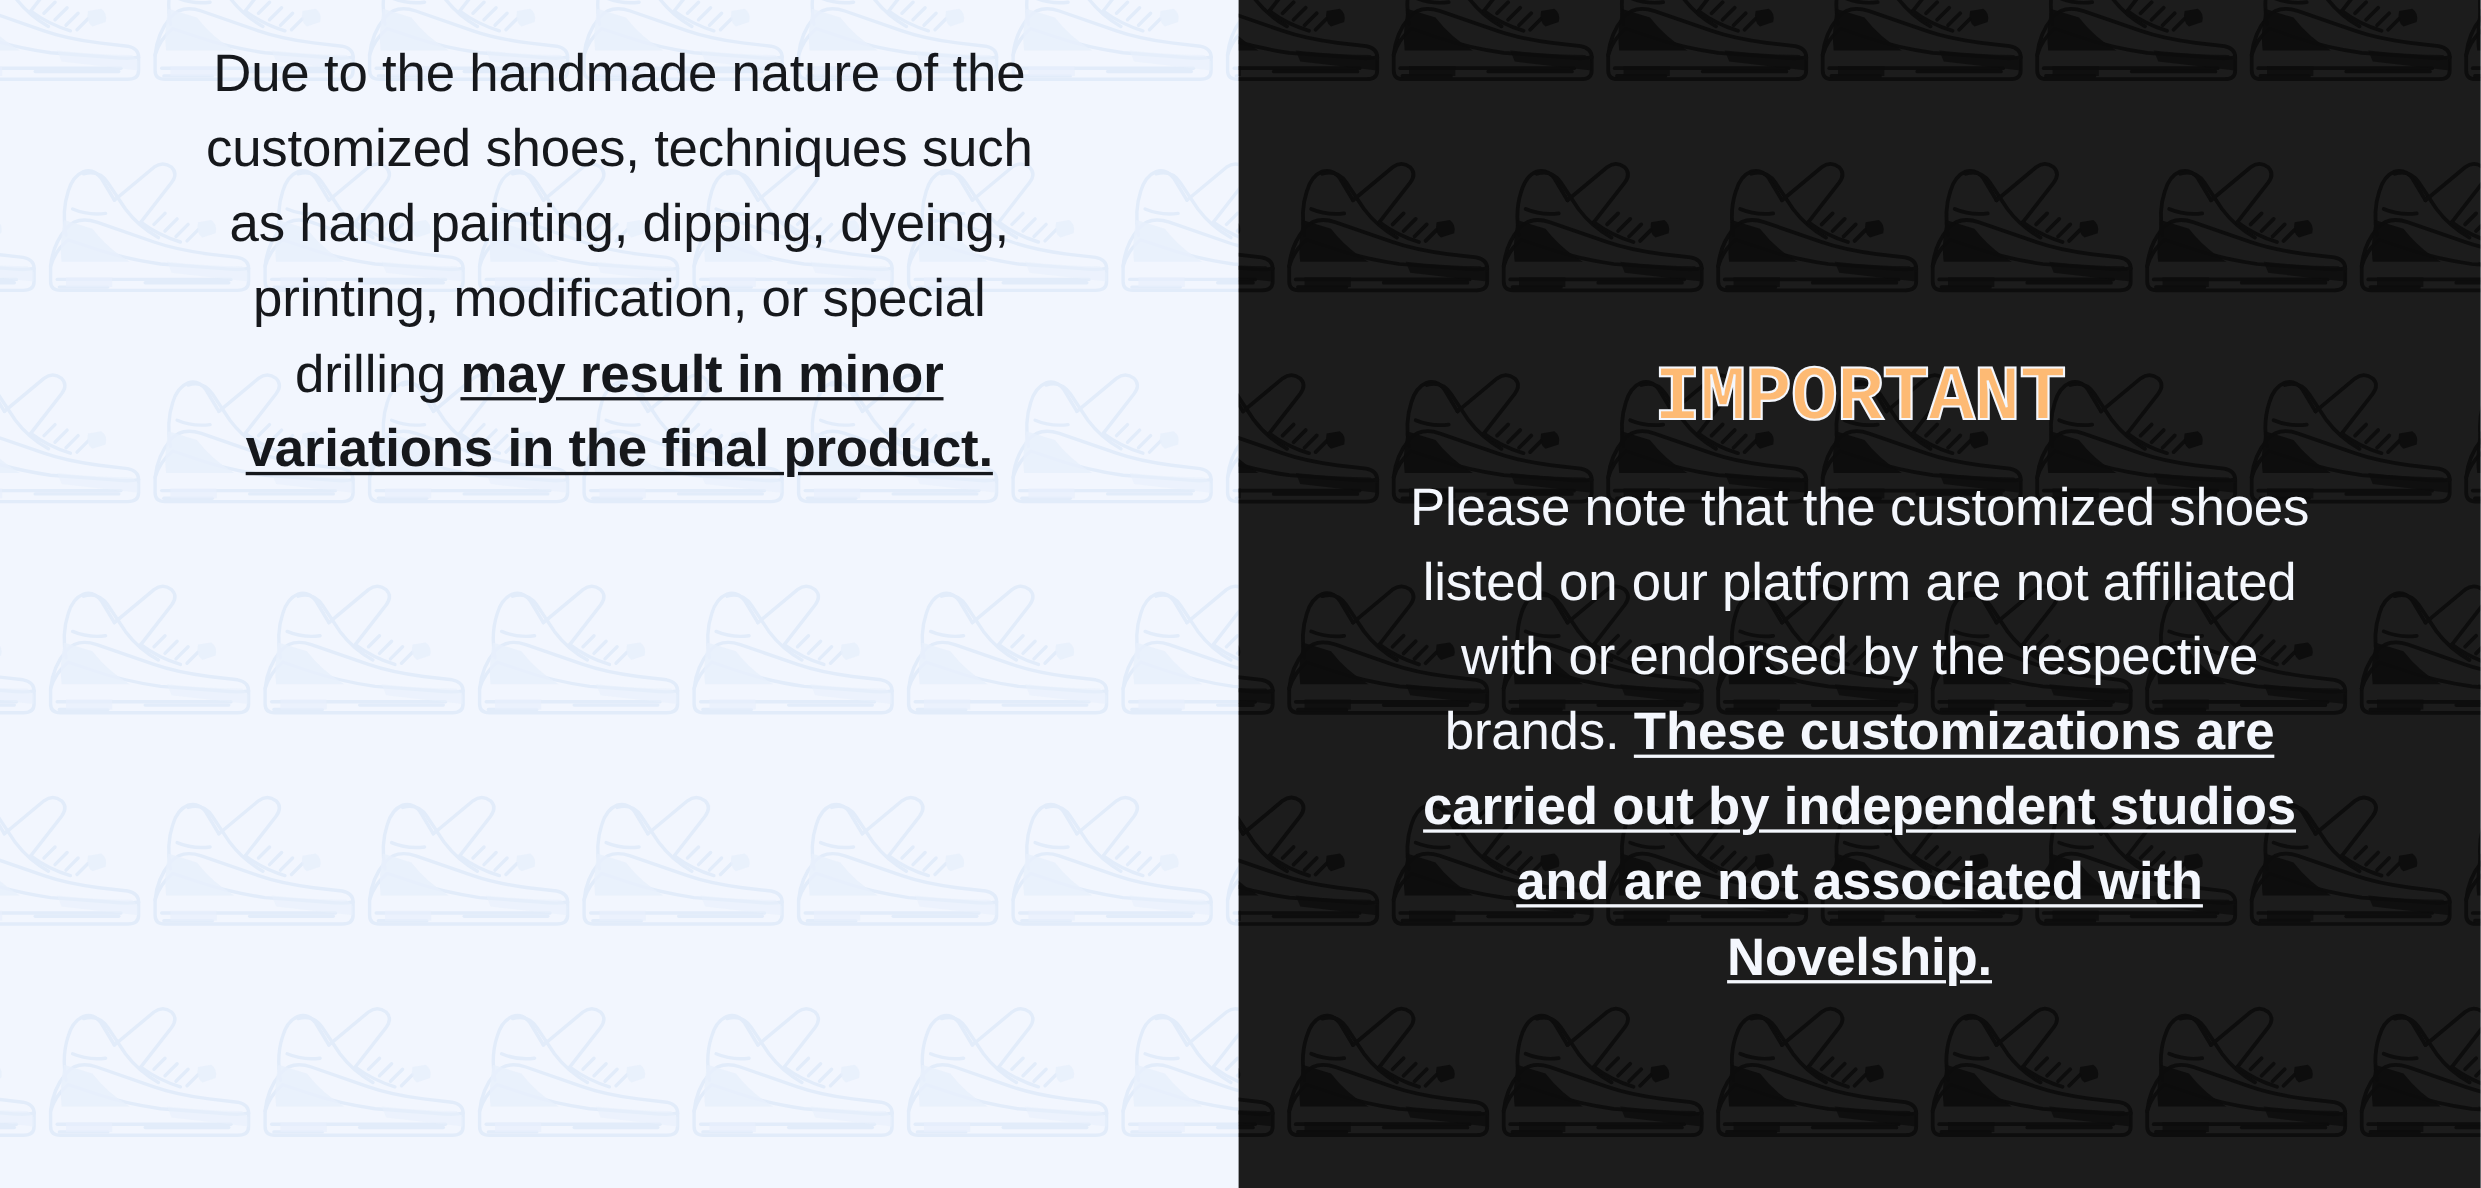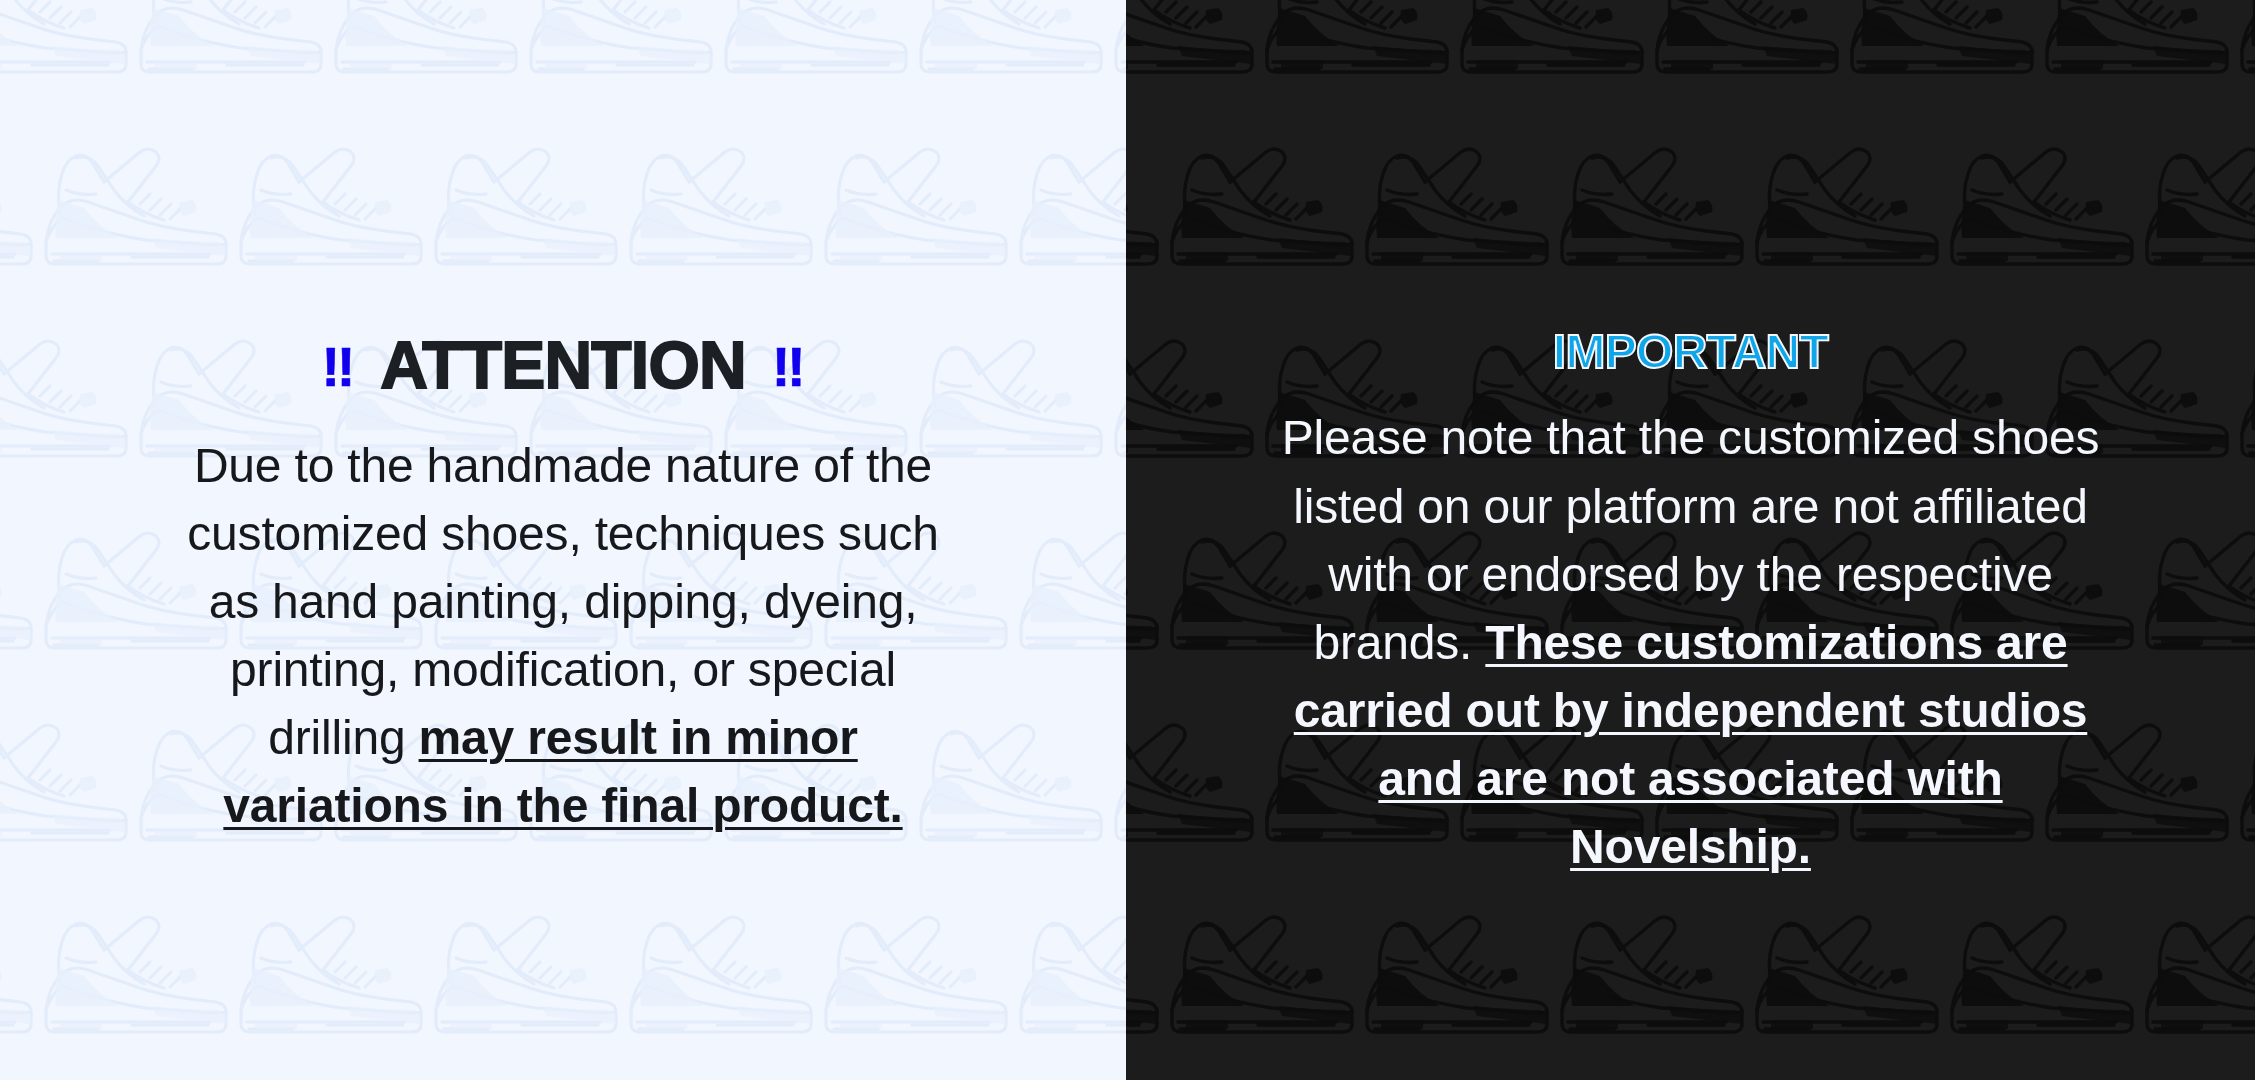--- a/index.html
+++ b/index.html
@@ -89,25 +89,26 @@
     -webkit-text-stroke-width: 0.6px;
     font-size: 56px;
     letter-spacing: -0.02em;
     vertical-align: 2px;
   }
   #attention-heading .bang.left  { margin-right: 26px; }
   #attention-heading .bang.right { margin-left: 26px; }
 
   #disclaimer-heading {
     margin-top: 328px;
-    font-size: 48px;
-    color: #0ea5e9;
+    font-size: 71px;
+    color: #fdba74;
     -webkit-text-stroke-color: #F4F7FD;
     letter-spacing: -0.015em;
     line-height: 1.01;
+    font-family: Liberation Mono, monospace;
   }
 
   .body-copy {
     margin: 0;
     font-family: "Liberation Sans", sans-serif;
     font-weight: 400;
     font-size: 48px;
     line-height: 1.42;
     letter-spacing: -0.004em;
   }
@@ -209,21 +210,20 @@
           <use href="#shoeL" x="235" y="898"></use>
           <use href="#shoeL" x="430" y="898"></use>
           <use href="#shoeL" x="625" y="898"></use>
           <use href="#shoeL" x="820" y="898"></use>
           <use href="#shoeL" x="1015" y="898"></use>
         </g>
       </svg>
     </div>
 
     <div class="content">
-      <h1 class="headline" id="attention-heading"><span class="bang left">‼</span><span>ATTENTION</span><span class="bang right">‼</span></h1>
 
       <p class="body-copy" id="attention-body"><span>Due to the handmade nature of the customized shoes, techniques such as hand painting, dipping, dyeing, printing, modification, or special drilling </span><span class="emphasis">may result in minor variations in the final product.</span></p>
     </div>
   </section>
 
   <section class="panel" id="panel-disclaimer">
 
     <div class="pattern">
       <svg viewBox="0 0 1129 1080" preserveAspectRatio="xMidYMid slice" aria-hidden="true">
         <defs>

